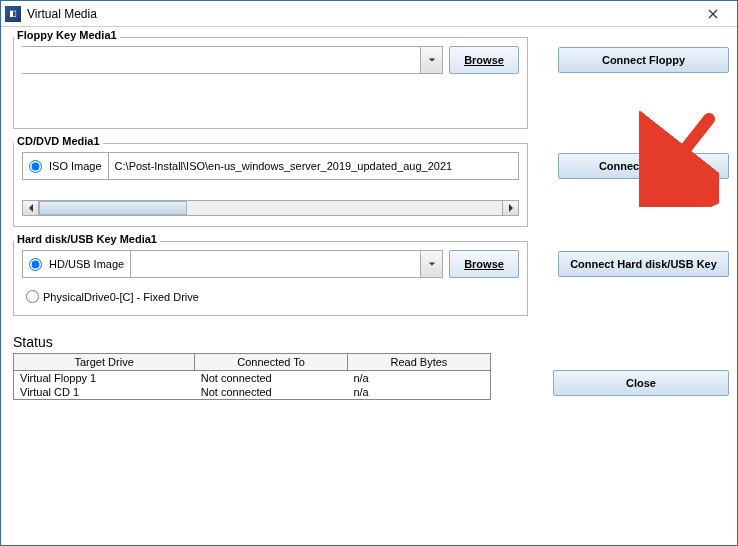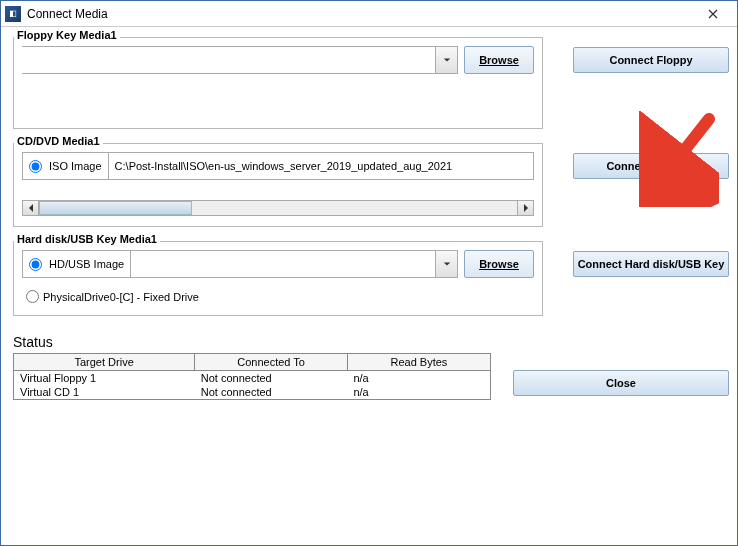--- a/index.html
+++ b/index.html
@@ -86,21 +86,21 @@
       background: linear-gradient(#f4f8fc,#dbe7f3);
       border: 1px solid #8ca7c4;
       border-radius: 2px;
       font-size: 11px;
       font-weight: bold;
       color: #000;
       display:flex;align-items:center;justify-content:center;
       cursor:pointer;
     }
     .browse { margin-left: 6px; width: 70px; text-decoration: underline; }
-    .side-col { width:156px; display:flex; flex-direction:column; gap:0; }
+    .side-col { width:171px; display:flex; flex-direction:column; gap:0; }
     .connect-btn {
       height: 26px;
       background: linear-gradient(#eef4fb,#cddff0);
       border: 1px solid #8ca7c4;
       border-radius: 2px;
       font-size: 11px;
       font-weight: bold;
       color: #000;
       display:flex;align-items:center;justify-content:center;
       cursor:pointer;
@@ -118,34 +118,34 @@
     .scroll-arrow.right{border-right:none;border-left:1px solid #aaa;}
     .scroll-track{flex:1;position:relative;}
     .scroll-thumb{position:absolute;left:0;top:0;width:32%;height:100%;background:linear-gradient(#e6eef7,#c3d5e8);border:1px solid #9bb;}
     .radio2 { display:flex;align-items:center;gap:4px; margin-top:10px; padding:2px 4px;}
     .status-table { border:1px solid #888; width:100%; border-collapse:collapse; margin-top:2px;}
     .status-table th { border:1px solid #888; background:#f5f5f5; font-weight:normal; padding:2px 6px; text-align:center;}
     .status-table td { padding:1px 6px; font-size:11px; }
     .status-wrap { margin-top:4px; }
     .status-legend { font-weight:normal; font-size:14px; margin-bottom:3px; display:block;}
     .close-area { display:flex; justify-content:flex-end; margin-top: -30px; }
-    .close-btn { width:216px;text-align:center; }
+    .close-btn { width:176px;text-align:center; }
     .arrow-callout {
       position:absolute;
       right: 18px; top: 110px;
       pointer-events:none;
     }
     .inner-left{width:478px;}
   </style>
 </head>
 <body>
 
 <div class="titlebar">
   <div class="app-icon">◧</div>
-  <div class="title">Connect Media</div>
+  <div class="title">Virtual Media</div>
   <div class="close">
     <svg viewBox="0 0 10 10" width="10" height="10">
         <path d="M1 1 L9 9 M9 1 L1 9" stroke="#333" stroke-width="1.3"></path>
       </svg>
   </div>
 </div>
 
 <div class="content">
 
   <div class="two-col">

